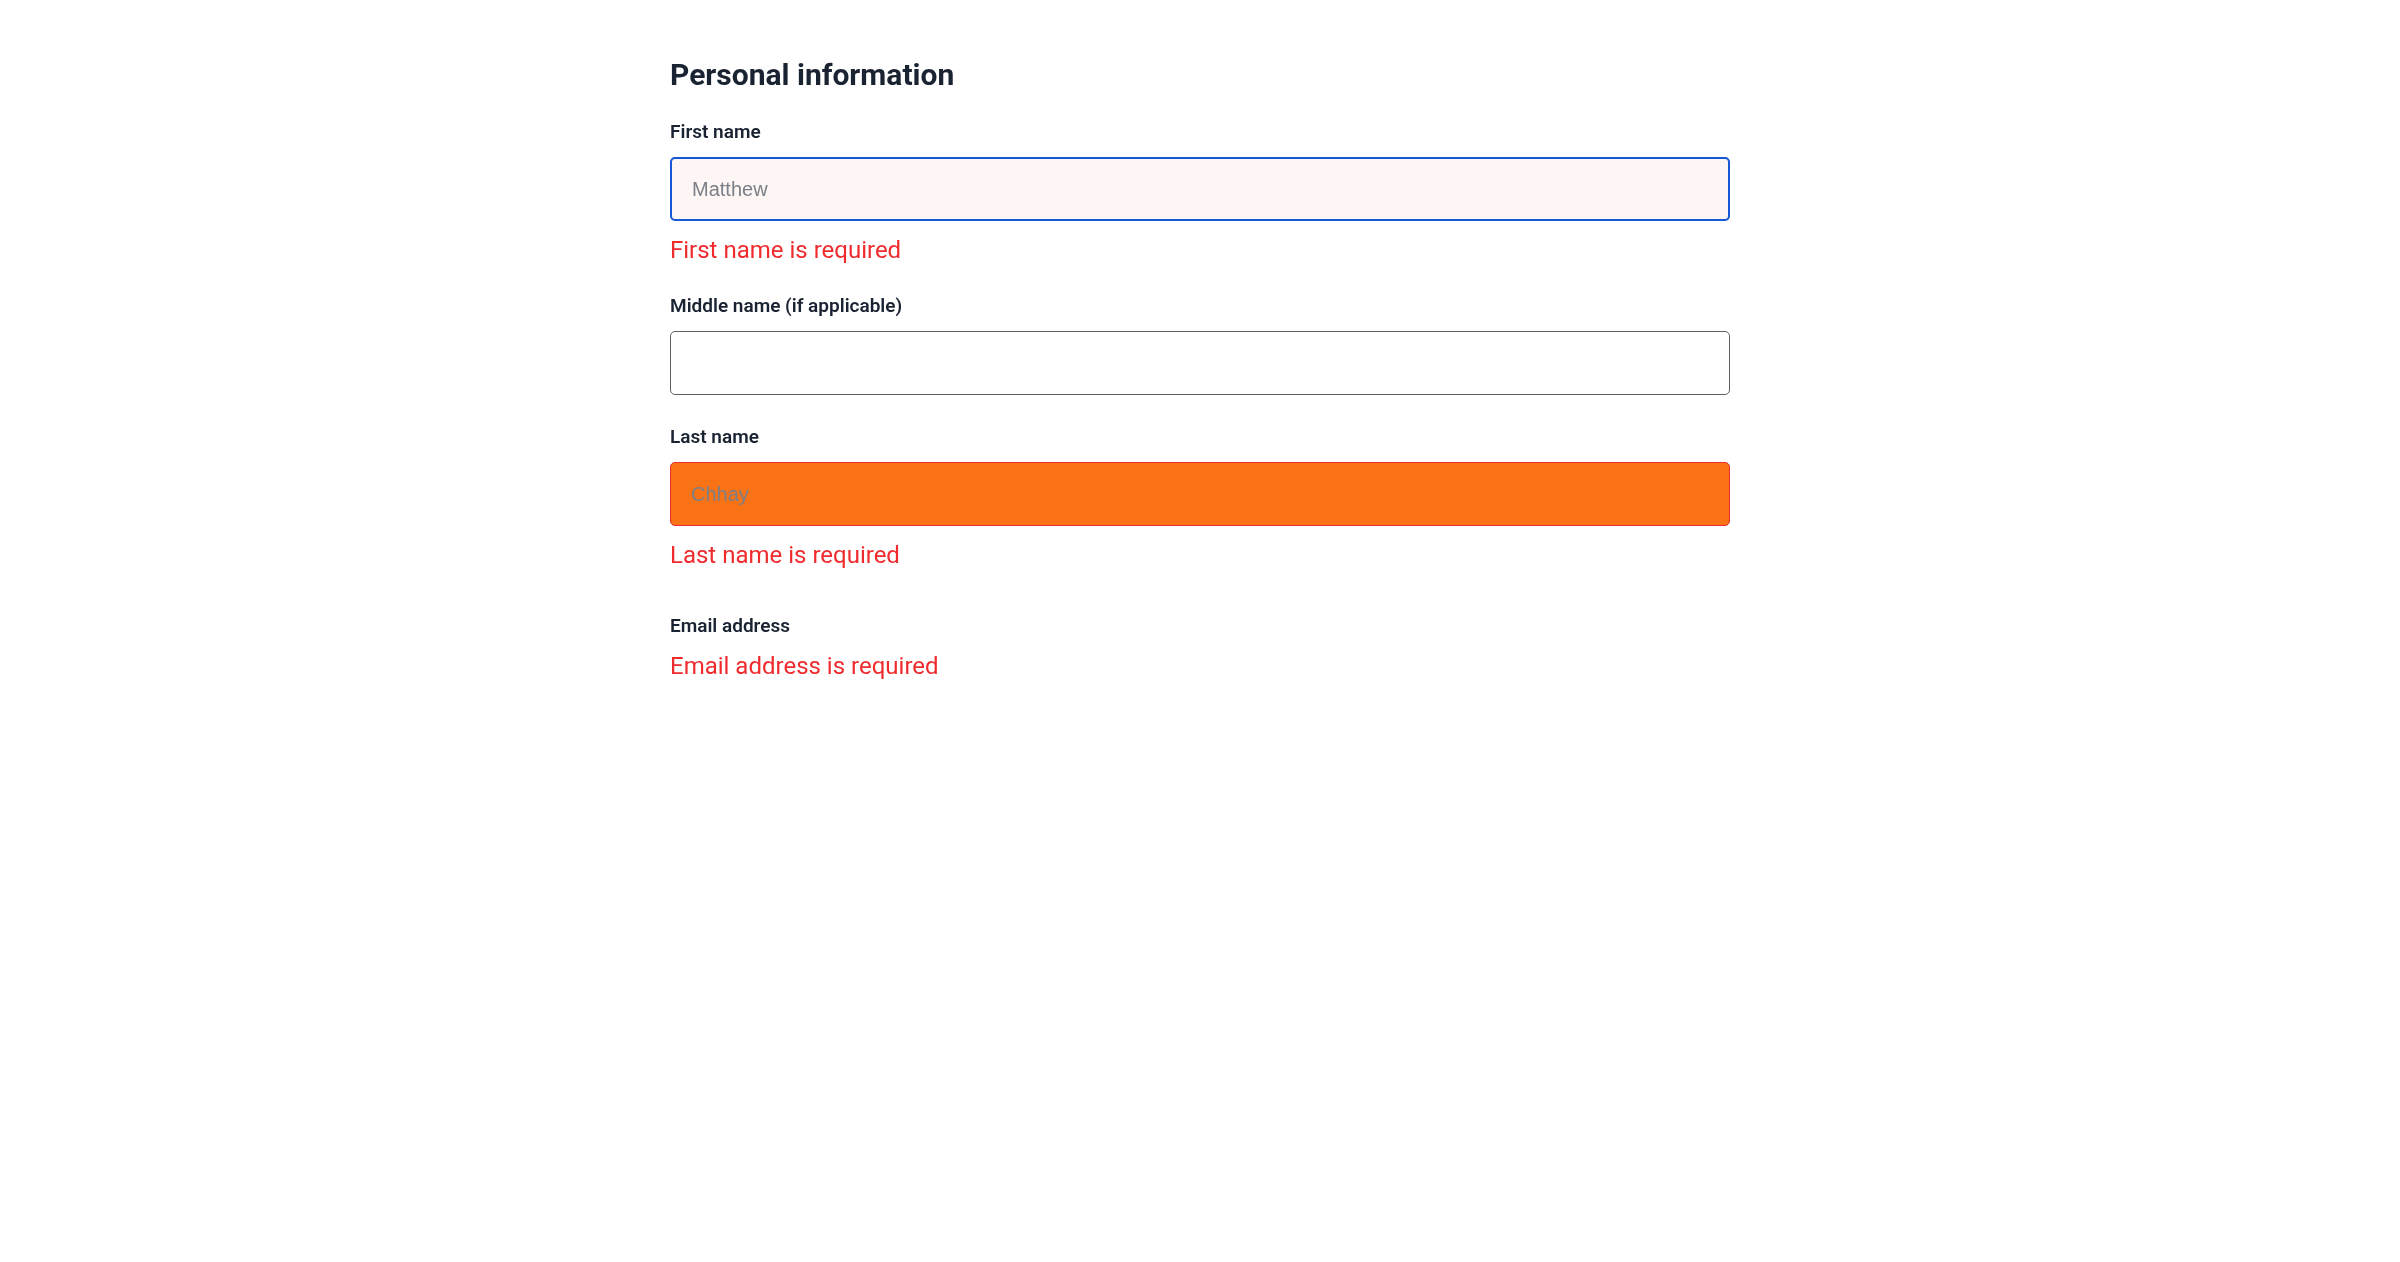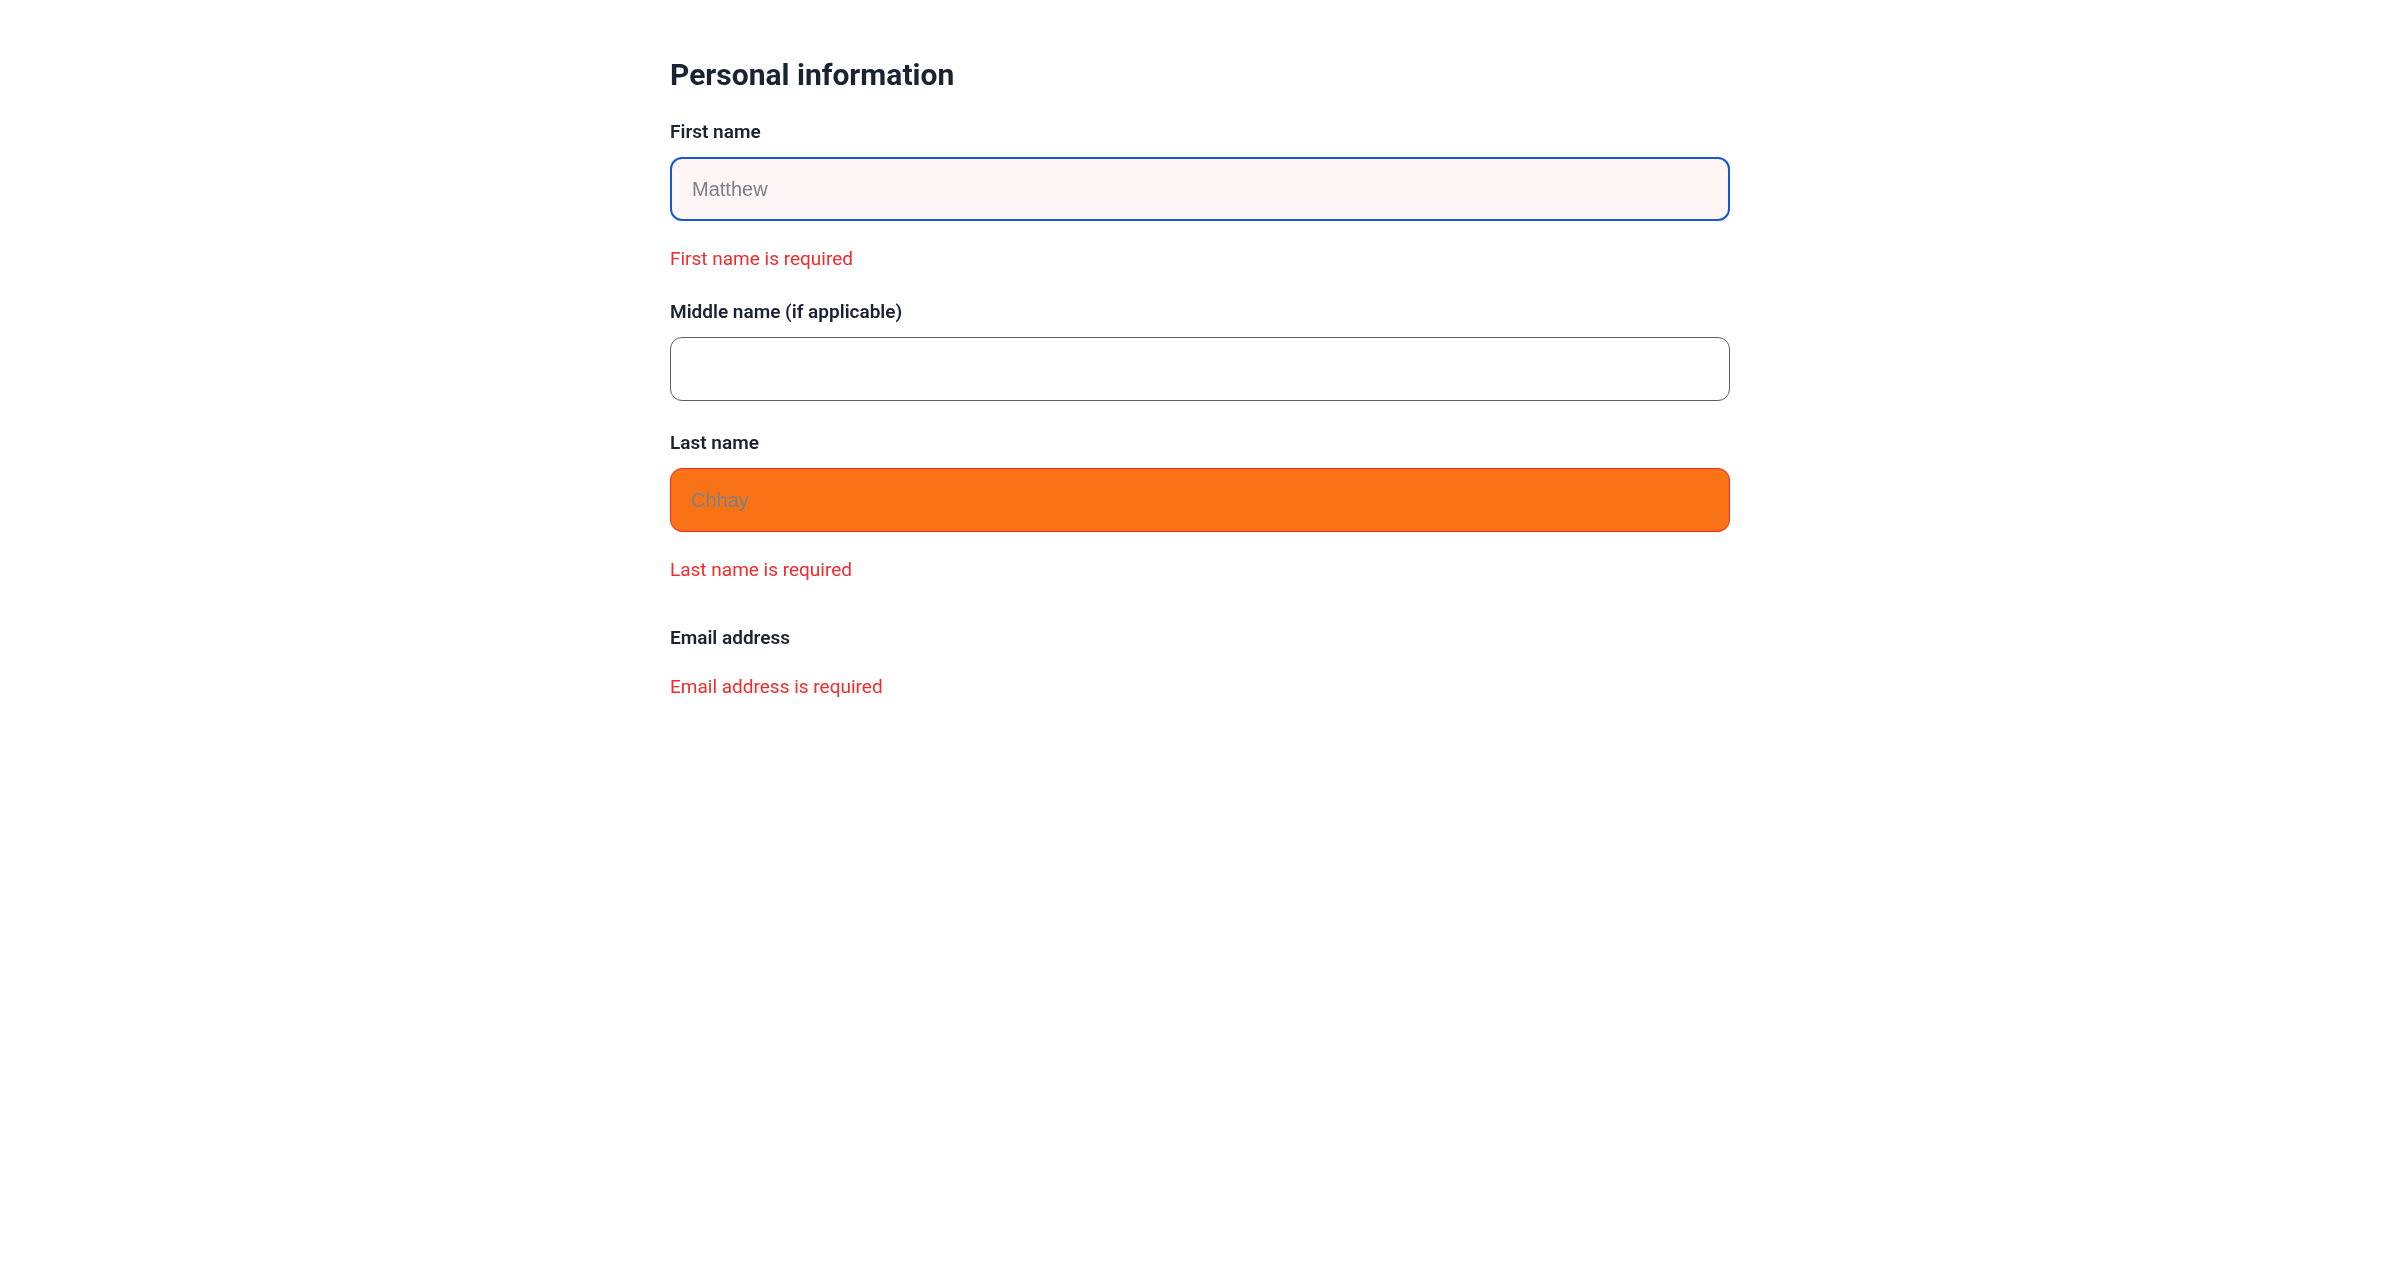--- a/index.html
+++ b/index.html
@@ -34,42 +34,42 @@
       display: block;
       font-size: 19px;
       font-weight: 600;
       color: #1a2332;
       margin-bottom: 14px;
     }
     .field-input {
       width: 100%;
       height: 64px;
       border: 1px solid #5c5f66;
-      border-radius: 12px;
+      border-radius: 5px;
       font-size: 20px;
       padding: 0 20px;
       color: #1a2332;
       background: #ffffff;
       outline: none;
     }
     .field-input::placeholder {
       color: #7b7f87;
     }
     .field-input.error {
       border: 1.5px solid #ef2b2d;
       background: #f97316;
     }
     .field-input.focused {
       border: 2px solid #1558d6;
       background: #fef5f5;
     }
     .field-error {
-      font-size: 19px;
+      font-size: 24px;
       color: #ef2b2d;
-      margin-top: 26px;
+      margin-top: 15px;
       font-weight: 400;
     }
   </style>
 </head>
 <body>
 
 <div class="container">
 
   <div class="section">
     <h2 class="section-heading">Personal information</h2>

